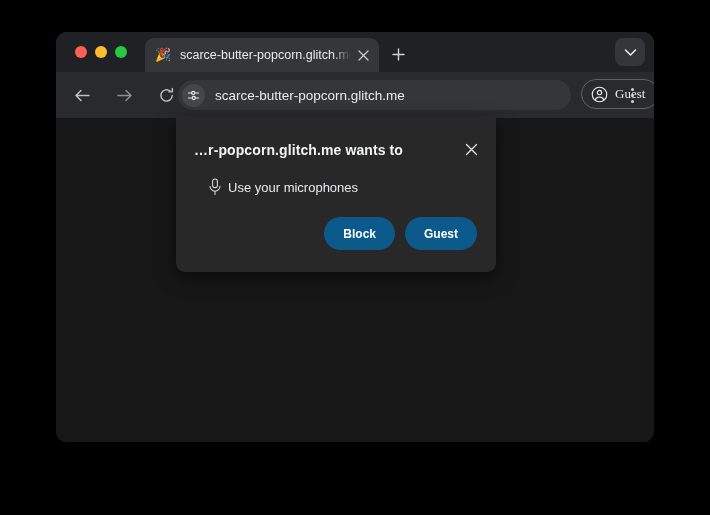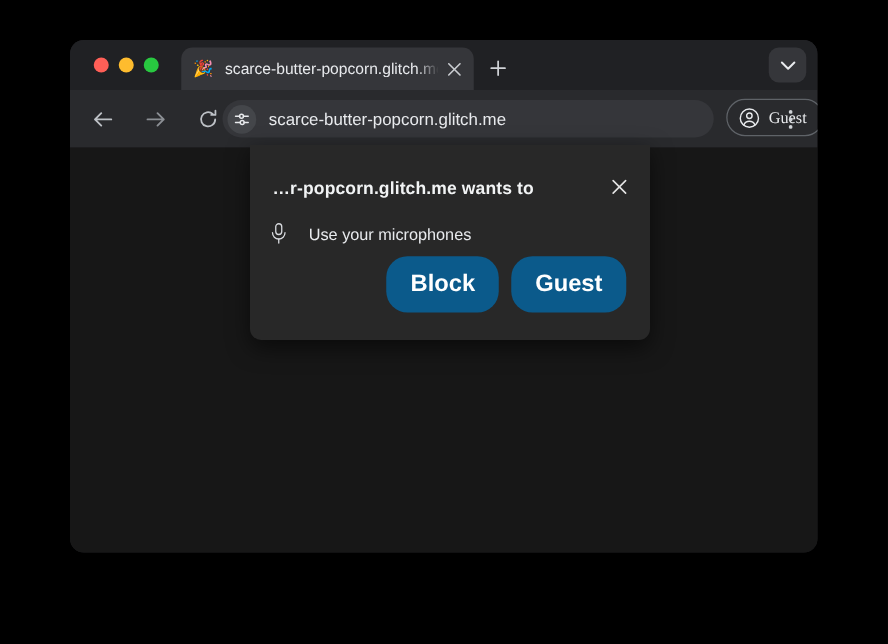--- a/index.html
+++ b/index.html
@@ -233,21 +233,20 @@
   #permission-dialog {
     position: absolute;
     left: 176px;
     top: 116px;
     width: 320px;
     height: 156px;
     background: #282828;
     border-radius: 0 0 9px 9px;
     box-shadow: 0 6px 18px rgba(0,0,0,0.55);
     box-sizing: border-box;
-    margin-left: 24px;
   }
 
   #dialog-title {
     position: absolute;
     left: 18px;
     top: 26px;
     font-size: 14px;
     font-weight: bold;
     color: #f1f3f4;
     letter-spacing: 0.1px;
@@ -259,46 +258,46 @@
     width: 26px;
     height: 26px;
     display: flex;
     align-items: center;
     justify-content: center;
     color: #e3e3e3;
   }
 
   #permission-row {
     position: absolute;
-    left: 16px;
+    left: 32px;
     top: 62px;
     display: flex;
     align-items: center;
-    gap: 17px;
+    gap: 6px;
   }
   #permission-label {
     font-size: 13px;
     color: #e8eaed;
   }
 
   #dialog-actions {
     position: absolute;
     right: 19px;
     bottom: 22px;
     display: flex;
     gap: 10px;
   }
   .dialog-button {
-    height: 45px;
+    height: 33px;
     padding: 0 19px;
     border: none;
     border-radius: 17px;
     background: #0b5a8b;
     color: #ffffff;
-    font-size: 19px;
+    font-size: 12px;
     font-weight: bold;
     font-family: "Liberation Sans", sans-serif;
     cursor: pointer;
     display: flex;
     align-items: center;
     justify-content: center;
   }
 
   svg { display: block; }
 </style>

